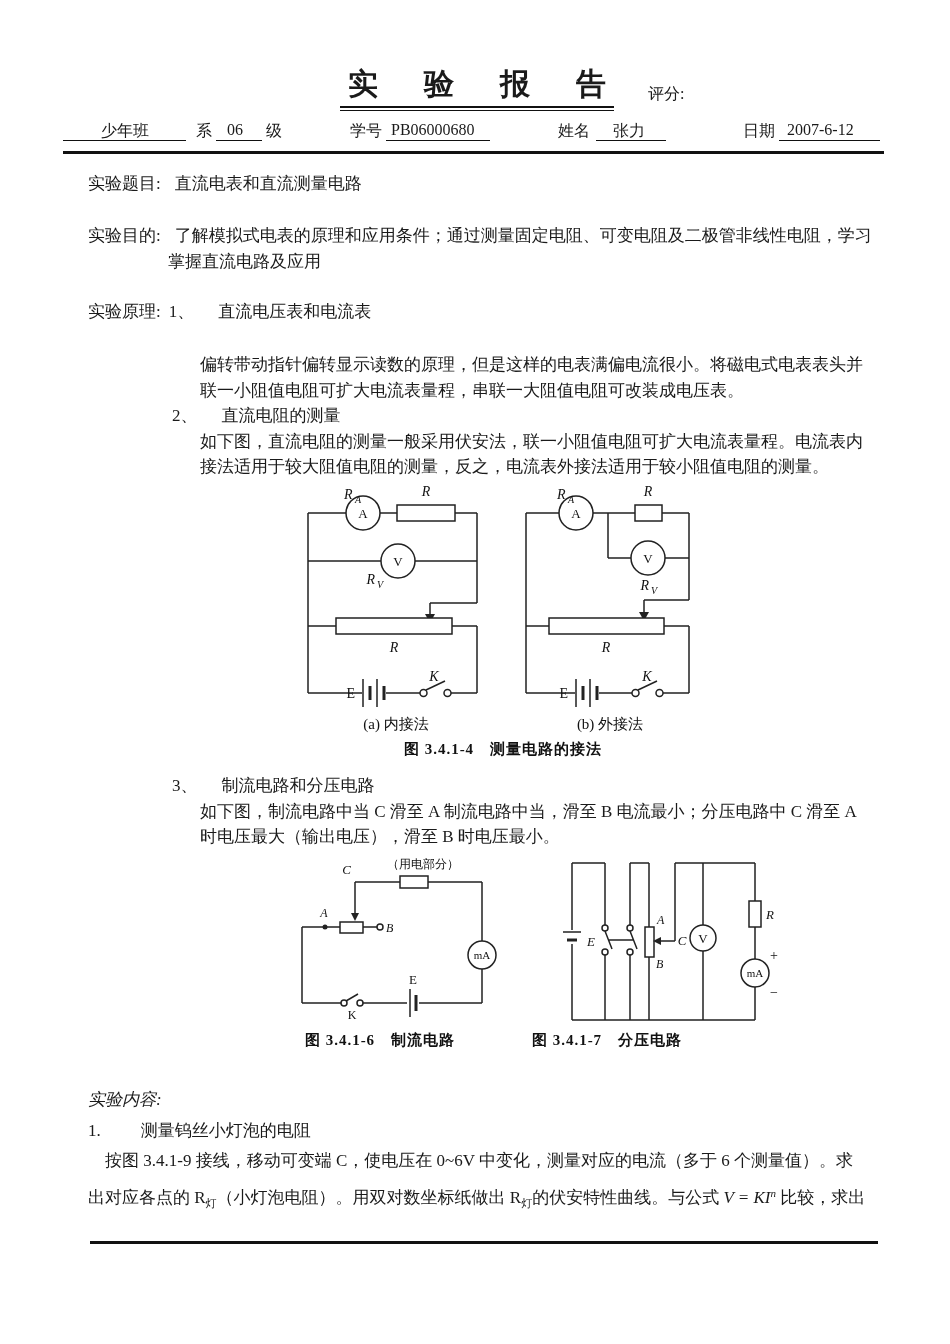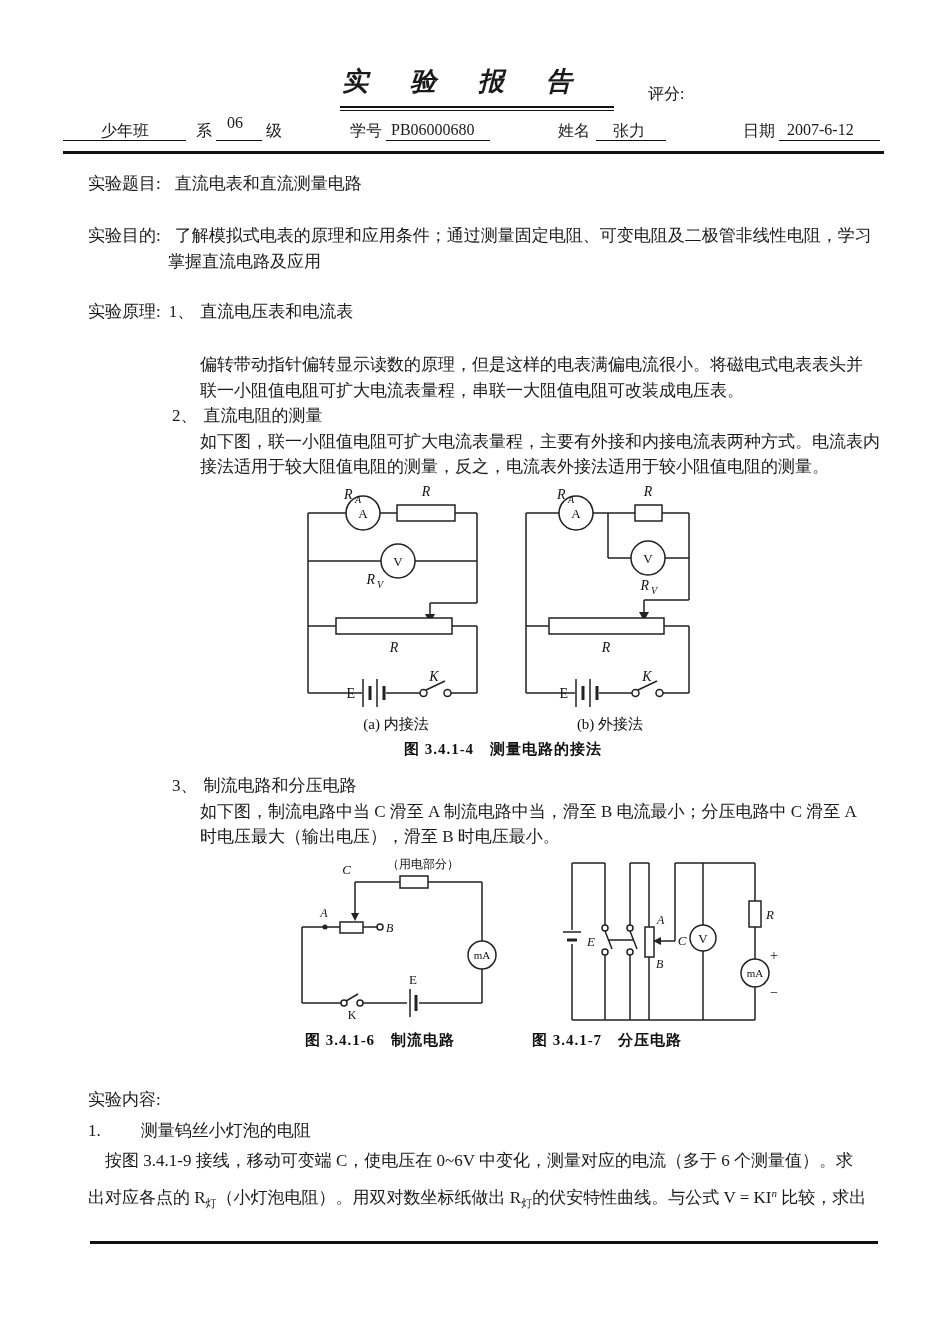--- a/index.html
+++ b/index.html
@@ -1,29 +1,29 @@
 <!DOCTYPE html>
 <html><head>
 <meta charset="utf-8">
 <style>
   html,body{margin:0;padding:0;background:#fff;}
   .page{position:relative;width:950px;height:1344px;background:#fff;overflow:hidden;
         font-family:"Liberation Serif","DejaVu Serif",serif;color:#1a1a1a;}
   .abs{position:absolute;white-space:nowrap;}
   .t{font-size:17px;line-height:1.2;}
   .small{font-size:16px;}
-  .title{font-size:26px;font-weight:bold;letter-spacing:8px;text-align:left;font-style:italic;}
+  .title{font-size:30px;font-weight:bold;letter-spacing:8px;text-align:right;}
   .rule{position:absolute;background:#111;}
   .uline{position:absolute;border-bottom:1.5px solid #111;}
   .gap14{margin-left:14px;}
   .gap8{margin-left:8px;}
-  .gap6{margin-left:6px;}
+  .gap6{margin-left:24px;}
   .gap40{margin-left:40px;}
   .sub{font-size:11px;vertical-align:-4px;}
-  .formula{}
+  .formula{font-style:italic;}
   .sup{font-size:11px;vertical-align:6px;font-style:italic;}
   svg{position:absolute;overflow:visible;}
   svg .w{stroke:#222;stroke-width:1.5;fill:none;}
   svg .w3{stroke:#222;stroke-width:3;fill:none;}
   svg .box{stroke:#222;stroke-width:1.5;fill:#fff;}
   svg .node{stroke:#222;stroke-width:1.5;fill:#fff;}
   svg .dot{fill:#222;stroke:none;}
   svg .ah{fill:#222;stroke:none;}
   svg text{fill:#111;font-family:"Liberation Serif","DejaVu Serif",serif;}
   svg .it{font-style:italic;}
@@ -37,21 +37,21 @@
 
   <div class="abs title" style="left:342px;top:64px;width:272px;">实　验　报　告</div>
   <div class="rule" style="left:340px;top:106px;width:274px;height:2px;"></div>
   <div class="rule" style="left:340px;top:110px;width:274px;height:1px;"></div>
   <div class="abs small" style="left:648px;top:84px;">评分:</div>
 
   <div class="uline" style="left:63px;top:120px;width:123px;height:20px;"></div>
   <div class="abs small" style="left:101px;top:121px;">少年班</div>
   <div class="abs small" style="left:196px;top:121px;">系</div>
   <div class="uline" style="left:216px;top:120px;width:46px;height:20px;"></div>
-  <div class="abs small" style="left:227px;top:114px;">06</div>
+  <div class="abs small" style="left:227px;top:121px;">06</div>
   <div class="abs small" style="left:266px;top:121px;">级</div>
   <div class="abs small" style="left:350px;top:121px;">学号</div>
   <div class="uline" style="left:386px;top:120px;width:104px;height:20px;"></div>
   <div class="abs small" style="left:391px;top:121px;text-align:right;">PB06000680</div>
   <div class="abs small" style="left:558px;top:121px;">姓名</div>
   <div class="uline" style="left:596px;top:120px;width:70px;height:20px;"></div>
   <div class="abs small" style="left:613px;top:121px;">张力</div>
   <div class="abs small" style="left:743px;top:121px;">日期</div>
   <div class="uline" style="left:779px;top:120px;width:101px;height:20px;"></div>
   <div class="abs small" style="left:787px;top:121px;">2007-6-12</div>
@@ -67,21 +67,21 @@
   <div class="abs t" style="left:168px;top:252px;">掌握直流电路及应用</div>
 
   <div class="abs t" style="left:88px;top:302px;">
     <span>实验原理:</span><span class="gap8">1、</span><span class="gap6">直流电压表和电流表</span>
   </div>
   <div class="abs t" style="left:200px;top:355px;text-align:right;">偏转带动指针偏转显示读数的原理，但是这样的电表满偏电流很小。将磁电式电表表头并</div>
   <div class="abs t" style="left:200px;top:381px;">联一小阻值电阻可扩大电流表量程，串联一大阻值电阻可改装成电压表。</div>
   <div class="abs t" style="left:172px;top:406px;">
     <span>2、</span><span class="gap6">直流电阻的测量</span>
   </div>
-  <div class="abs t" style="left:200px;top:432px;">如下图，联一小阻值电阻可扩大电流表量程，主要有外接和内接电流表两种方式。电流表内</div>
+  <div class="abs t" style="left:200px;top:432px;">如下图，直流电阻的测量一般采用伏安法，联一小阻值电阻可扩大电流表量程。电流表内</div>
   <div class="abs t" style="left:200px;top:457px;">接法适用于较大阻值电阻的测量，反之，电流表外接法适用于较小阻值电阻的测量。</div>
 
   <svg style="left:293px;top:483px;" width="420" height="278" viewBox="0 0 420 278">
 
     <g>
       <path class="w" d="M15,30 V210 M15,30 H53 M87,30 H104 M162,30 H184 M184,30 V120 M184,120 H137 M137,120 V131 M15,78 H88 M122,78 H184 M15,143 H43 M159,143 H184 M184,143 V210 M15,210 H69 M93,210 H127 M158,210 H184"></path>
       <polygon class="ah" points="132,131 142,131 137,140"></polygon>
       <rect class="box" x="104" y="22" width="58" height="16"></rect>
       <rect class="box" x="43" y="135" width="116" height="16"></rect>
       <circle class="node" cx="70" cy="30" r="17"></circle>
@@ -182,21 +182,21 @@
       <text x="410" y="91" font-size="13" text-anchor="middle">V</text>
       <text class="it" x="473" y="67" font-size="13">R</text>
       <text x="477" y="108" font-size="14">+</text>
       <text x="477" y="145" font-size="14">−</text>
       <text x="462" y="125" font-size="11" text-anchor="middle">mA</text>
     </g>
     <text class="capb" x="87" y="193" text-anchor="middle">图 3.4.1-6　制流电路</text>
     <text class="capb" x="314" y="193" text-anchor="middle">图 3.4.1-7　分压电路</text>
   </svg>
 
-  <div class="abs t" style="left:88px;top:1090px;">实验内容:</div>
+  <div class="abs t" style="left:88px;top:1090px;font-style:italic;">实验内容:</div>
   <div class="abs t" style="left:88px;top:1121px;">
     <span>1.</span><span class="gap40">测量钨丝小灯泡的电阻</span>
   </div>
   <div class="abs t" style="left:105px;top:1151px;">按图 3.4.1-9 接线，移动可变端 C，使电压在 0~6V 中变化，测量对应的电流（多于 6 个测量值）。求</div>
   <div class="abs t" style="left:88px;top:1187px;">
     <span>出对应各点的 R</span><span class="sub">灯</span><span>（小灯泡电阻）。用双对数坐标纸做出 R</span><span class="sub">灯</span><span>的伏安特性曲线。与公式 </span><span class="formula">V = KI</span><span class="sup">n</span><span> 比较，求出</span>
   </div>
 
   <div class="rule" style="left:90px;top:1241px;width:788px;height:3px;"></div>
 

